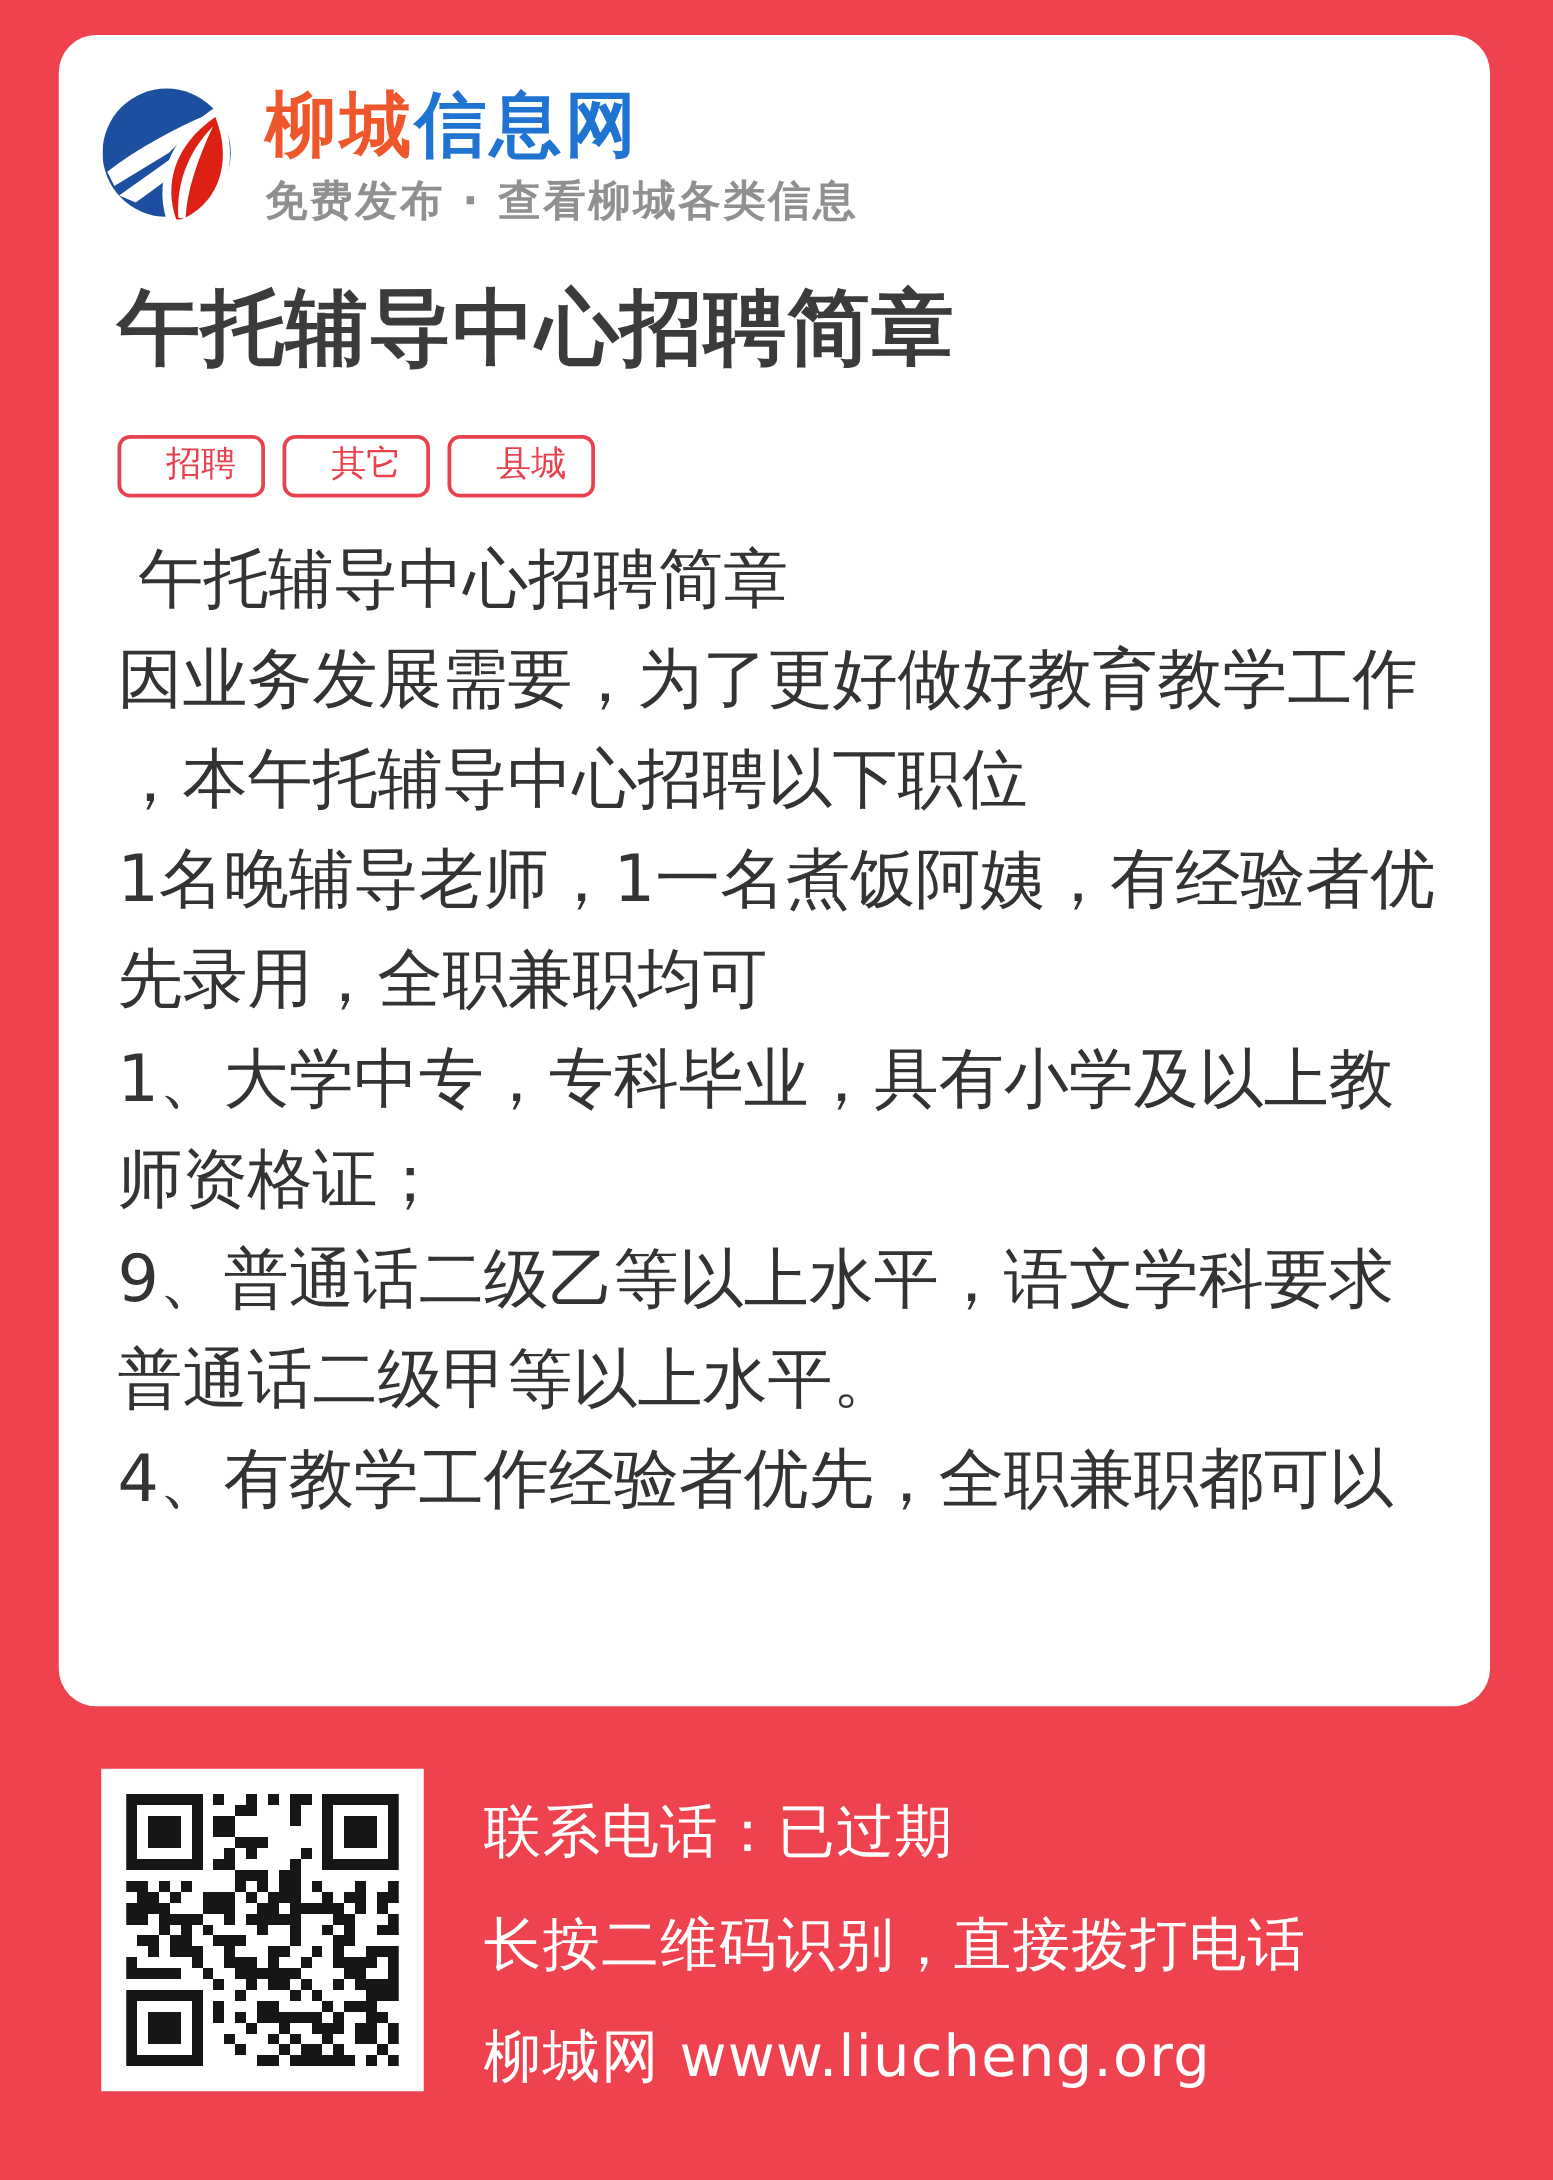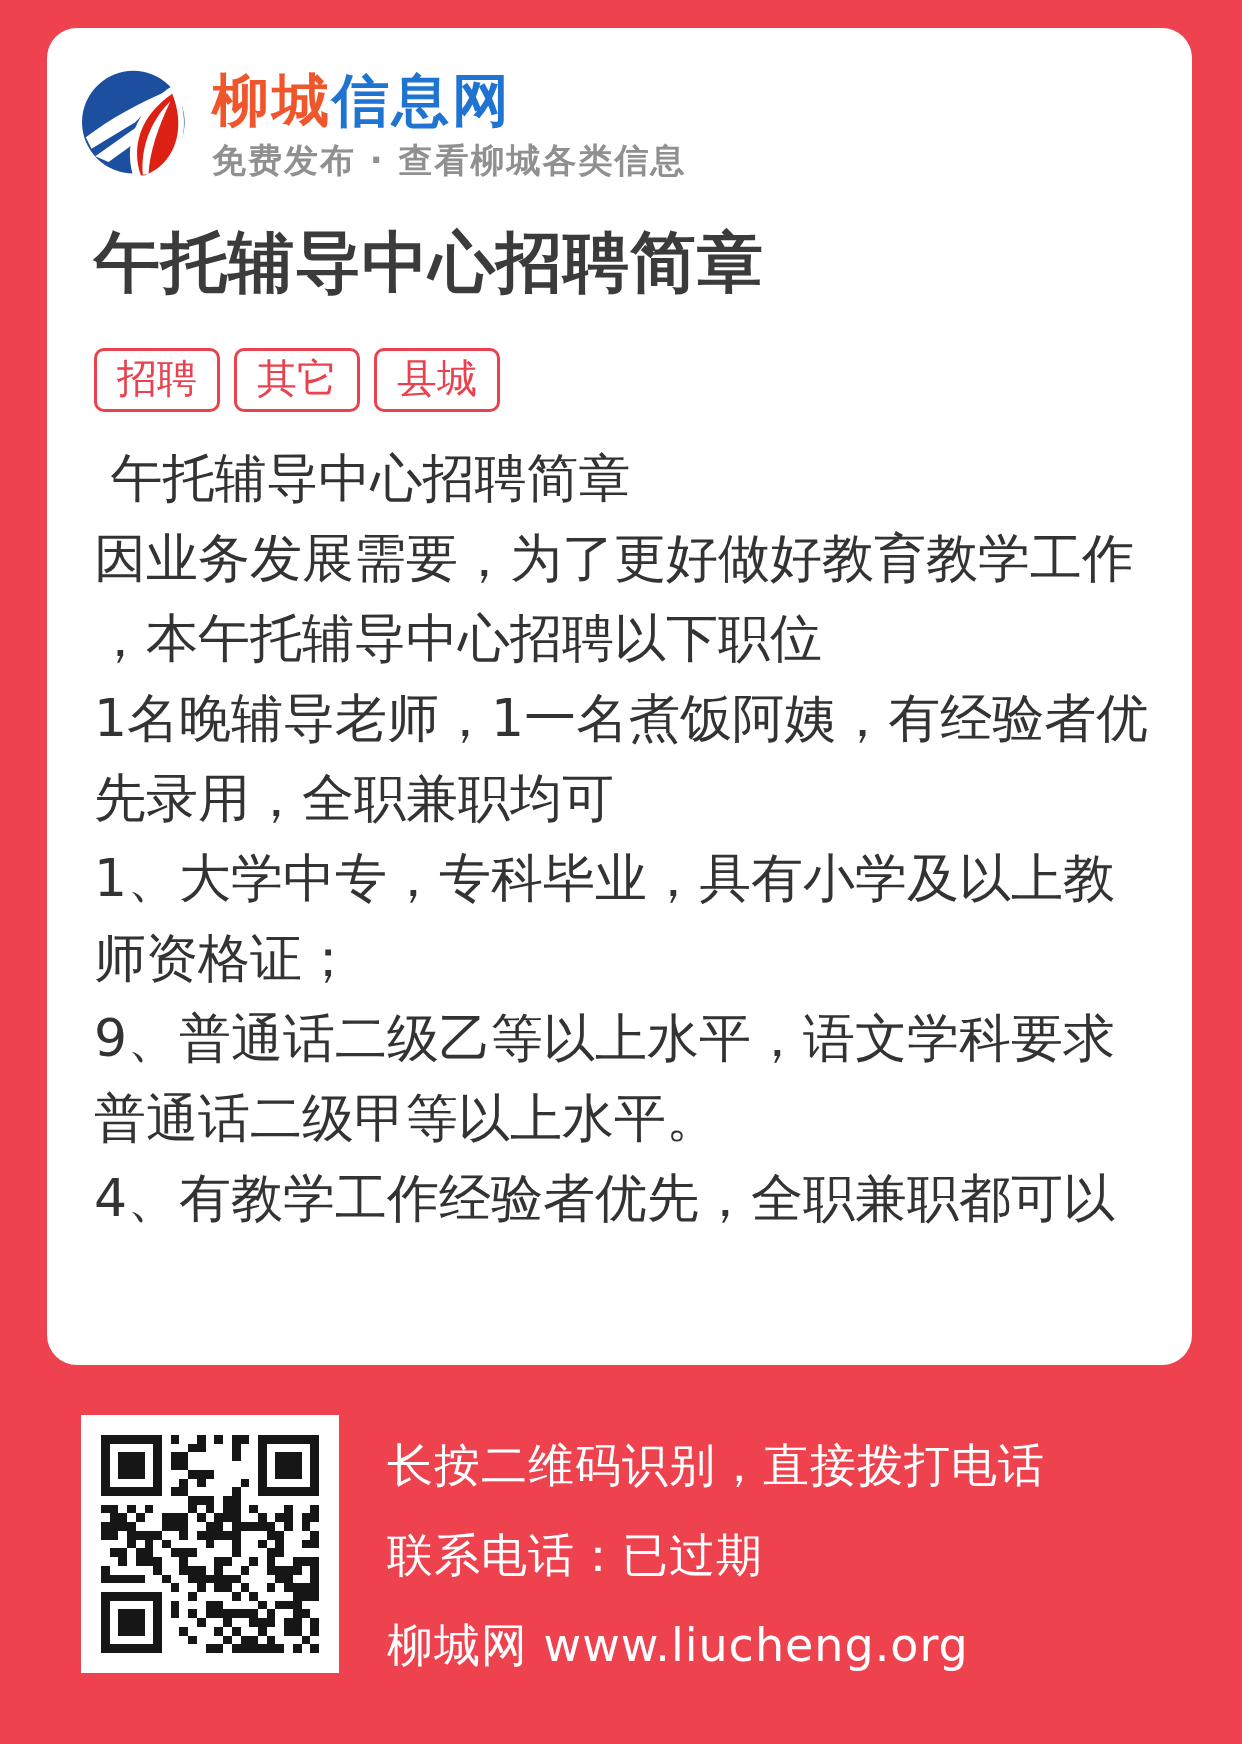--- a/index.html
+++ b/index.html
@@ -22,22 +22,22 @@
   .brand .p1 { color:#f0562b; }
   .brand .p2 { color:#1f74d2; }
   .tagline { font-size:34px; color:#909090; font-weight:bold; letter-spacing:2px; margin-top:6px; }
   .title {
     font-size:66px; font-weight:bold; color:#3b3b3b;
     margin:34px 0 0 14px; letter-spacing:1px;
   }
   .tags { display:flex; gap:14px; margin:40px 0 0 14px; }
   .tag {
     border:3px solid #e9414e; color:#e9414e;
-    border-radius:10px; font-size:40px;
-    padding:3px 20px 7px 20px; line-height:1.2;
+    border-radius:10px; font-size:28px;
+    padding:3px 20px 7px 36px; line-height:1.2;
     background:#fff;
   }
   .body-text { margin:26px 0 0 14px; width:1056px; }
   .body-text p {
     font-size:52px; color:#333333; line-height:80px;
     white-space:pre-wrap; line-break:anywhere; word-break:break-all;
   }
   .footer {
     position:absolute; left:81px; top:1415px;
     display:flex; gap:48px; align-items:flex-start;
@@ -307,17 +307,17 @@
         <rect x="2" y="2" width="3" height="3" fill="#161616"></rect>
         <rect x="18" y="0" width="7" height="7" fill="#161616"></rect>
         <rect x="19" y="1" width="5" height="5" fill="#ffffff"></rect>
         <rect x="20" y="2" width="3" height="3" fill="#161616"></rect>
         <rect x="0" y="18" width="7" height="7" fill="#161616"></rect>
         <rect x="1" y="19" width="5" height="5" fill="#ffffff"></rect>
         <rect x="2" y="20" width="3" height="3" fill="#161616"></rect>
       </svg>
   </div>
   <div class="footer-lines">
+    <div class="fline">联系电话：已过期</div>
     <div class="fline">长按二维码识别，直接拨打电话</div>
-    <div class="fline">联系电话：已过期</div>
     <div class="fline">柳城网 www.liucheng.org</div>
   </div>
 </div>
 
 </body></html>

